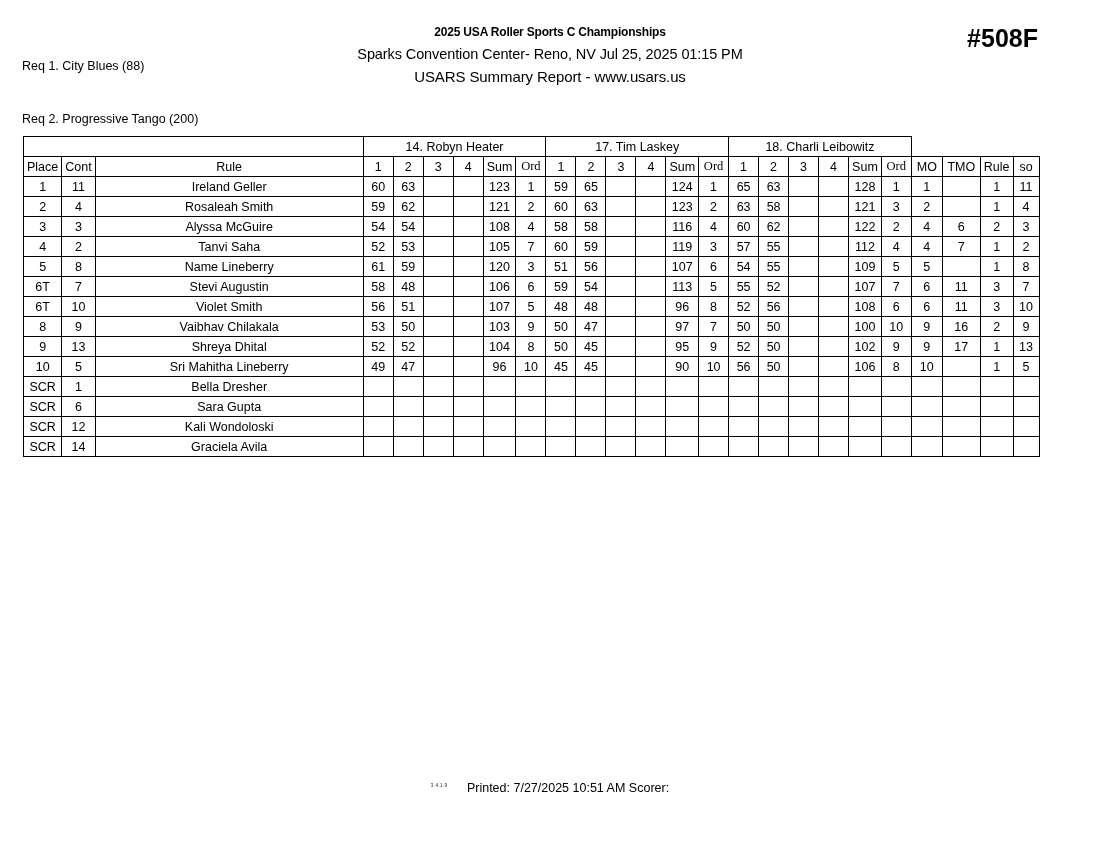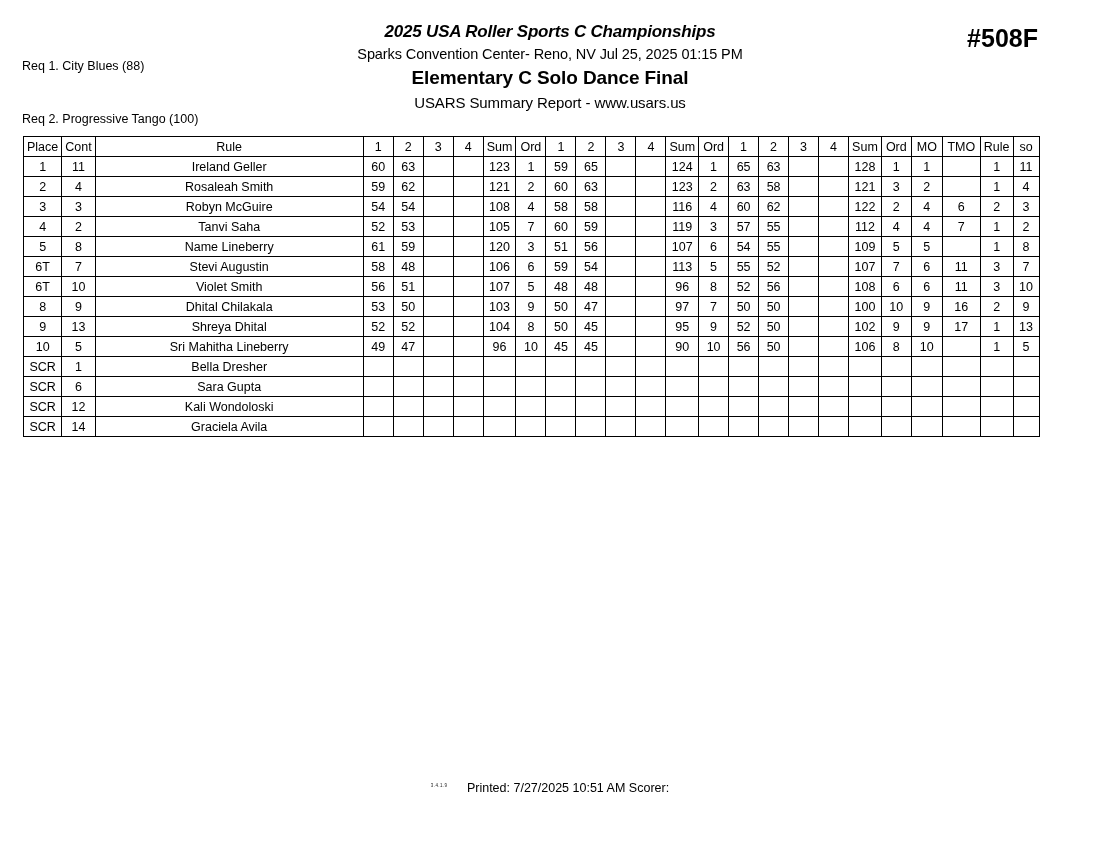--- a/index.html
+++ b/index.html
@@ -7,21 +7,21 @@
     width:1100px;height:850px;background:#ffffff;
     font-family:"Liberation Sans", sans-serif;
     color:#000;overflow:hidden;position:relative;
   }
   
   .req-block{position:absolute;left:22px;top:22px;font-size:12.5px;line-height:17px;white-space:nowrap;}
   .req-line{display:block;}
   .req-line .rq{display:inline-block;margin-top:36px;}
   .event-no{position:absolute;right:62px;top:24px;font-size:25px;font-weight:bold;letter-spacing:0px;}
   .titles{position:absolute;left:0;right:0;top:20px;text-align:center;}
-  .title1{font-size:17px;font-weight:bold;line-height:24px;letter-spacing:-0.2px;font-style:italic;}
+  .title1{font-size:12px;font-weight:bold;line-height:24px;letter-spacing:-0.2px;}
   .title2{font-size:14.5px;line-height:21px;letter-spacing:-0.1px;}
   .title3{font-size:19px;font-weight:bold;line-height:26px;letter-spacing:-0.1px;}
   .title4{font-size:15px;line-height:23px;letter-spacing:-0.1px;}
 
   
   .sheet{position:absolute;left:23px;top:136px;}
   table.grid{border-collapse:collapse;table-layout:fixed;}
   table.grid td,table.grid th{
     border:1px solid #000;
     font-weight:normal;font-size:12.5px;
@@ -47,49 +47,48 @@
   .c-so{width:26px;}
 
   td.name,th.name{text-align:left;padding-left:6px;}
   .hdr td{font-size:12.5px;height:21px;}
 
   
   .sep-l{border-left:4px solid #000;}
   .row-top-thick td{border-top:4px solid #000;}
   .bold-row td{font-weight:bold;}
   td.ord{font-weight:bold;}
-  .hdr td.ord{font-weight:normal;}
+  .hdr td.ord{font-weight:normal;font-family:Liberation Serif, serif;}
 
   
   .footer{position:absolute;left:0;right:0;top:781px;text-align:center;font-size:12.5px;}
   .foot-inner{display:inline-block;white-space:nowrap;}
   .ver{font-size:4.5px;vertical-align:super;letter-spacing:0.4px;color:#222;}
   .printed{margin-left:16px;}
   .scorer{display:inline-block;}
 </style>
 </head>
 <body>
 
 <div class="req-block">
   <span class="req-line">
     <span class="rq">Req</span>
     <span class="rq">1.</span>
     <span class="rq">City Blues (88)</span>
   </span>
   <span class="req-line">
     <span class="rq">Req</span>
     <span class="rq">2.</span>
-    <span class="rq">Progressive Tango (100)</span>
+    <span class="rq">Progressive Tango (200)</span>
   </span>
 </div>
 
 <div class="titles">
   <div class="title1">2025 USA Roller Sports C Championships</div>
   <div class="title2">Sparks Convention Center- Reno, NV  Jul 25, 2025  01:15 PM</div>
-  <div class="title3">Elementary C Solo Dance Final</div>
   <div class="title4">USARS Summary Report - www.usars.us</div>
 </div>
 
 <div class="event-no">#508F</div>
 
 <div class="sheet">
   <table class="grid">
     <colgroup>
       <col class="c-place">
         <col class="c-cont">
@@ -111,20 +110,27 @@
         <col class="c-sc">
         <col class="c-sc">
         <col class="c-sum">
         <col class="c-ord">
       <col class="c-mo">
         <col class="c-tmo">
         <col class="c-rule">
         <col class="c-so">
     </colgroup>
     <tbody>
+        <tr class="jband">
+          <td class="blank-top" colspan="3"></td>
+          <td class="jname" colspan="6">14.  Robyn Heater</td>
+          <td class="jname sep-l" colspan="6">17.  Tim Laskey</td>
+          <td class="jname sep-l" colspan="6">18.  Charli Leibowitz</td>
+          <td class="blank-top rblank" colspan="4"></td>
+        </tr>
         <tr class="hdr">
           <td>Place</td>
           <td>Cont</td>
           <td class="name">Rule</td>
           <td class="sep-l">1</td>
           <td>2</td>
           <td>3</td>
           <td>4</td>
           <td>Sum</td>
           <td class="ord">Ord</td>
@@ -195,21 +201,21 @@
           <td>121</td>
           <td class="ord">3</td>
           <td class="sep-l">2</td>
           <td></td>
           <td>1</td>
           <td>4</td>
         </tr>
         <tr class="bold-row">
           <td>3</td>
           <td>3</td>
-          <td class="name">Robyn McGuire</td>
+          <td class="name">Alyssa McGuire</td>
           <td class="sep-l">54</td>
           <td>54</td>
           <td></td>
           <td></td>
           <td>108</td>
           <td class="ord">4</td>
           <td class="sep-l">58</td>
           <td>58</td>
           <td></td>
           <td></td>
@@ -330,21 +336,21 @@
           <td>108</td>
           <td class="ord">6</td>
           <td class="sep-l">6</td>
           <td>11</td>
           <td>3</td>
           <td>10</td>
         </tr>
         <tr>
           <td>8</td>
           <td>9</td>
-          <td class="name">Dhital Chilakala</td>
+          <td class="name">Vaibhav Chilakala</td>
           <td class="sep-l">53</td>
           <td>50</td>
           <td></td>
           <td></td>
           <td>103</td>
           <td class="ord">9</td>
           <td class="sep-l">50</td>
           <td>47</td>
           <td></td>
           <td></td>

